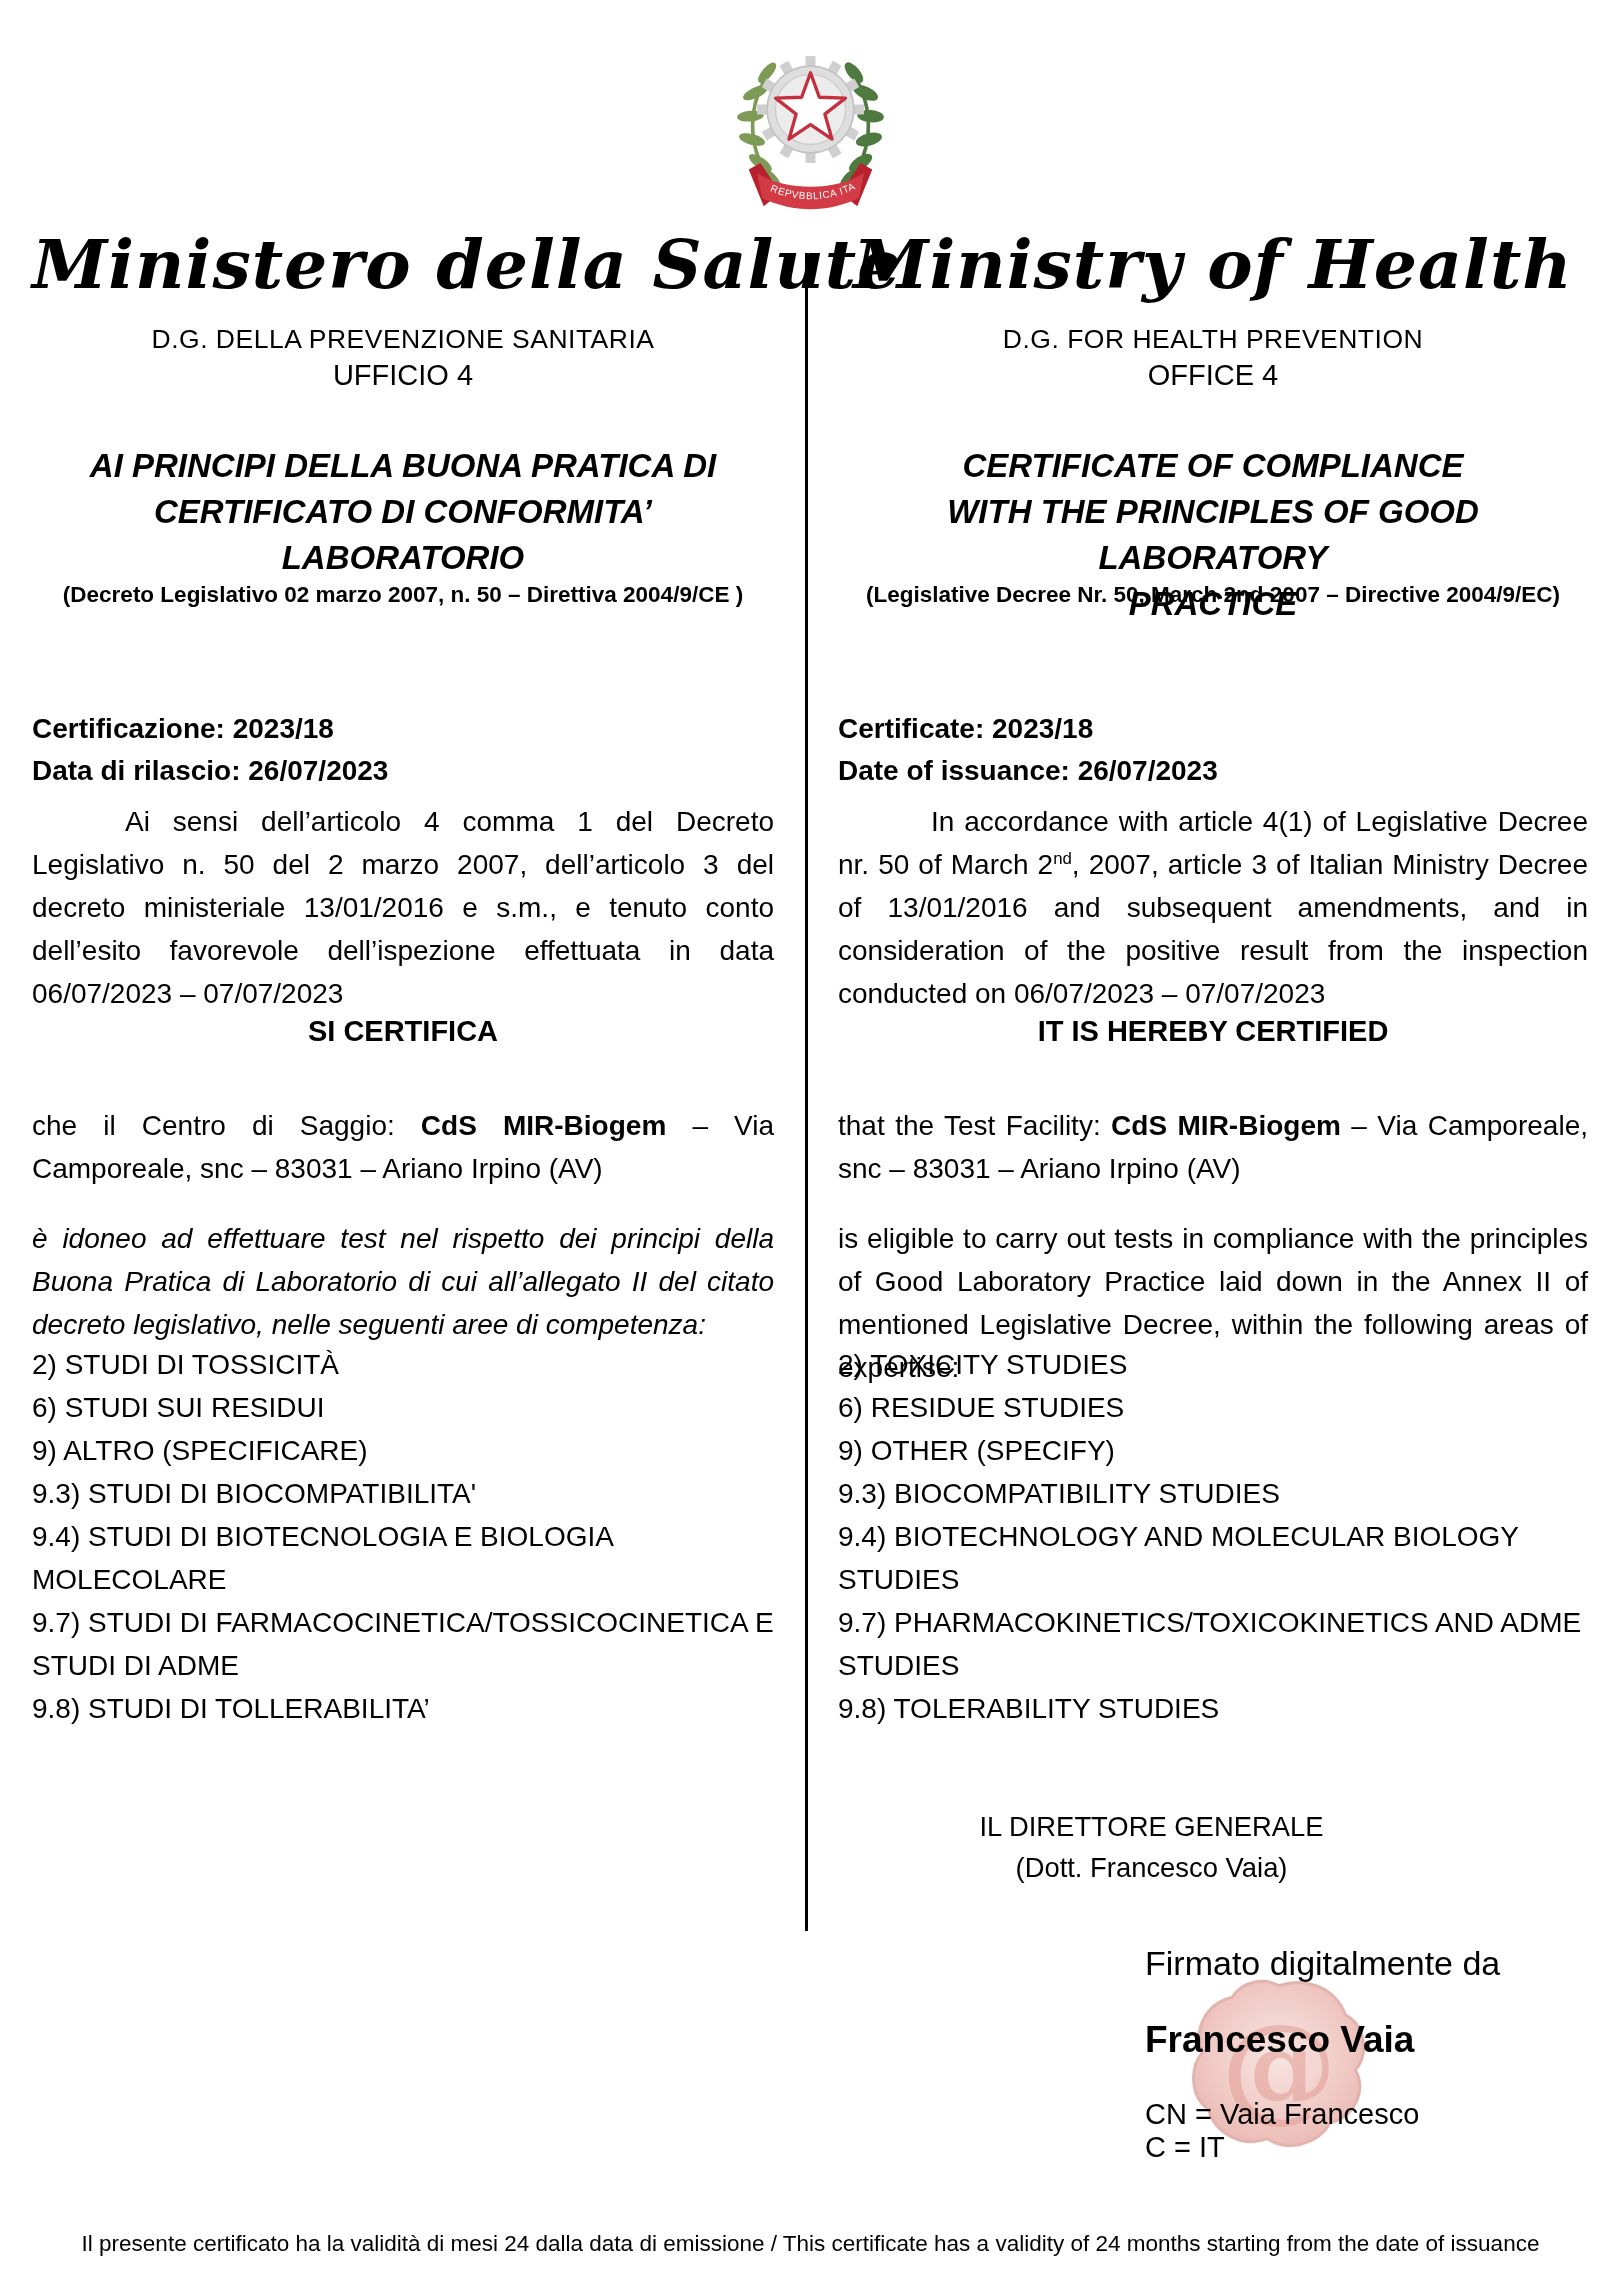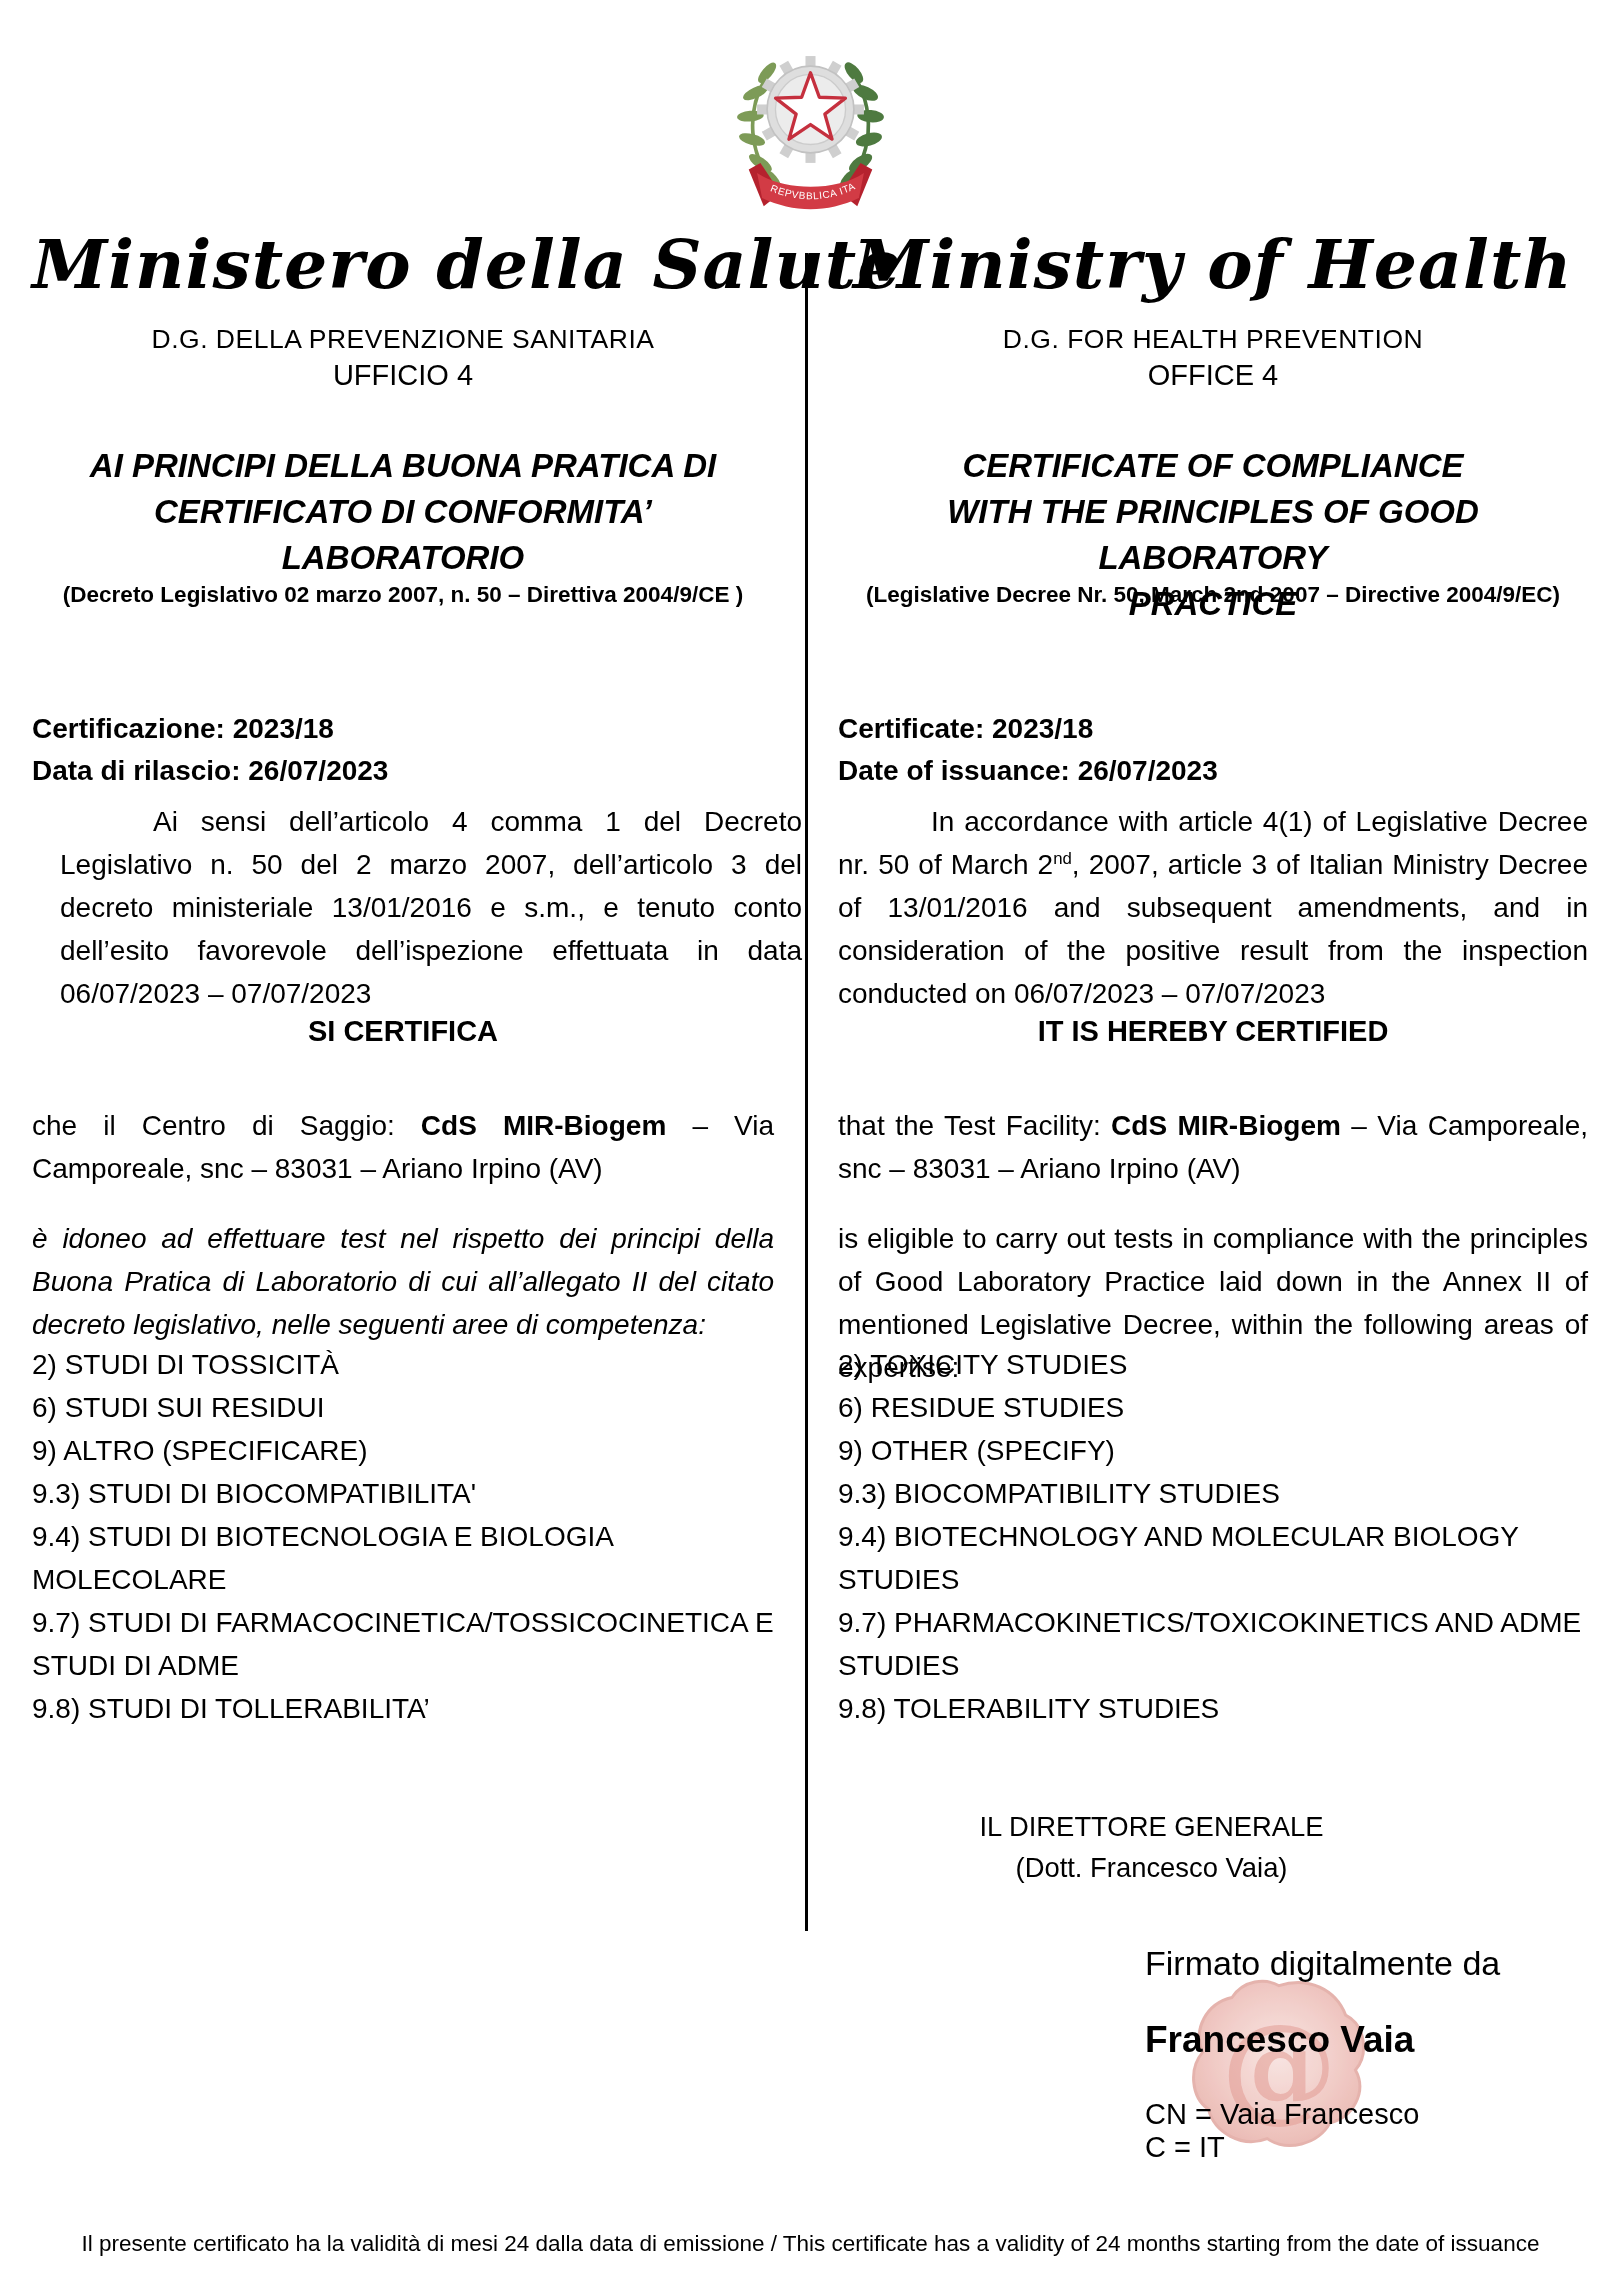--- a/index.html
+++ b/index.html
@@ -122,21 +122,21 @@
     <div>CERTIFICATO DI CONFORMITA’</div>
     <div>LABORATORIO</div>
   </div>
   <div class="abs col-left center cert-subtitle" style="top:582px;">(Decreto Legislativo 02 marzo 2007,  n. 50 – Direttiva 2004/9/CE )</div>
 
   <div class="abs col-left cert-meta" style="top:708px;">
     <div>Certificazione: 2023/18</div>
     <div>Data di rilascio: 26/07/2023</div>
   </div>
 
-  <div class="abs col-left justify body-par indent" style="top:800px;margin-left:28px;">Ai sensi dell’articolo 4 comma 1 del Decreto Legislativo n. 50 del 2 marzo 2007, dell’articolo 3 del decreto ministeriale 13/01/2016 e s.m., e tenuto conto dell’esito favorevole dell’ispezione effettuata in data 06/07/2023 – 07/07/2023</div>
+  <div class="abs col-left justify body-par indent" style="top:800px;">Ai sensi dell’articolo 4 comma 1 del Decreto Legislativo n. 50 del 2 marzo 2007, dell’articolo 3 del decreto ministeriale 13/01/2016 e s.m., e tenuto conto dell’esito favorevole dell’ispezione effettuata in data 06/07/2023 – 07/07/2023</div>
 
   <div class="abs col-left center certify-heading" style="top:1015px;">SI CERTIFICA</div>
 
   <div class="abs col-left justify body-par" style="top:1104px;">
     <span>che il Centro di Saggio: </span><span class="bold">CdS MIR-Biogem</span><span> – Via Camporeale, snc – 83031 – Ariano Irpino (AV)</span>
   </div>
 
   <div class="abs col-left justify body-par" style="top:1217px;font-style:italic;">è idoneo ad effettuare test nel rispetto dei principi della Buona Pratica di Laboratorio di cui all’allegato II del citato decreto legislativo, nelle seguenti aree di competenza:</div>
 
   <div class="abs col-left areas" style="top:1343px;">

